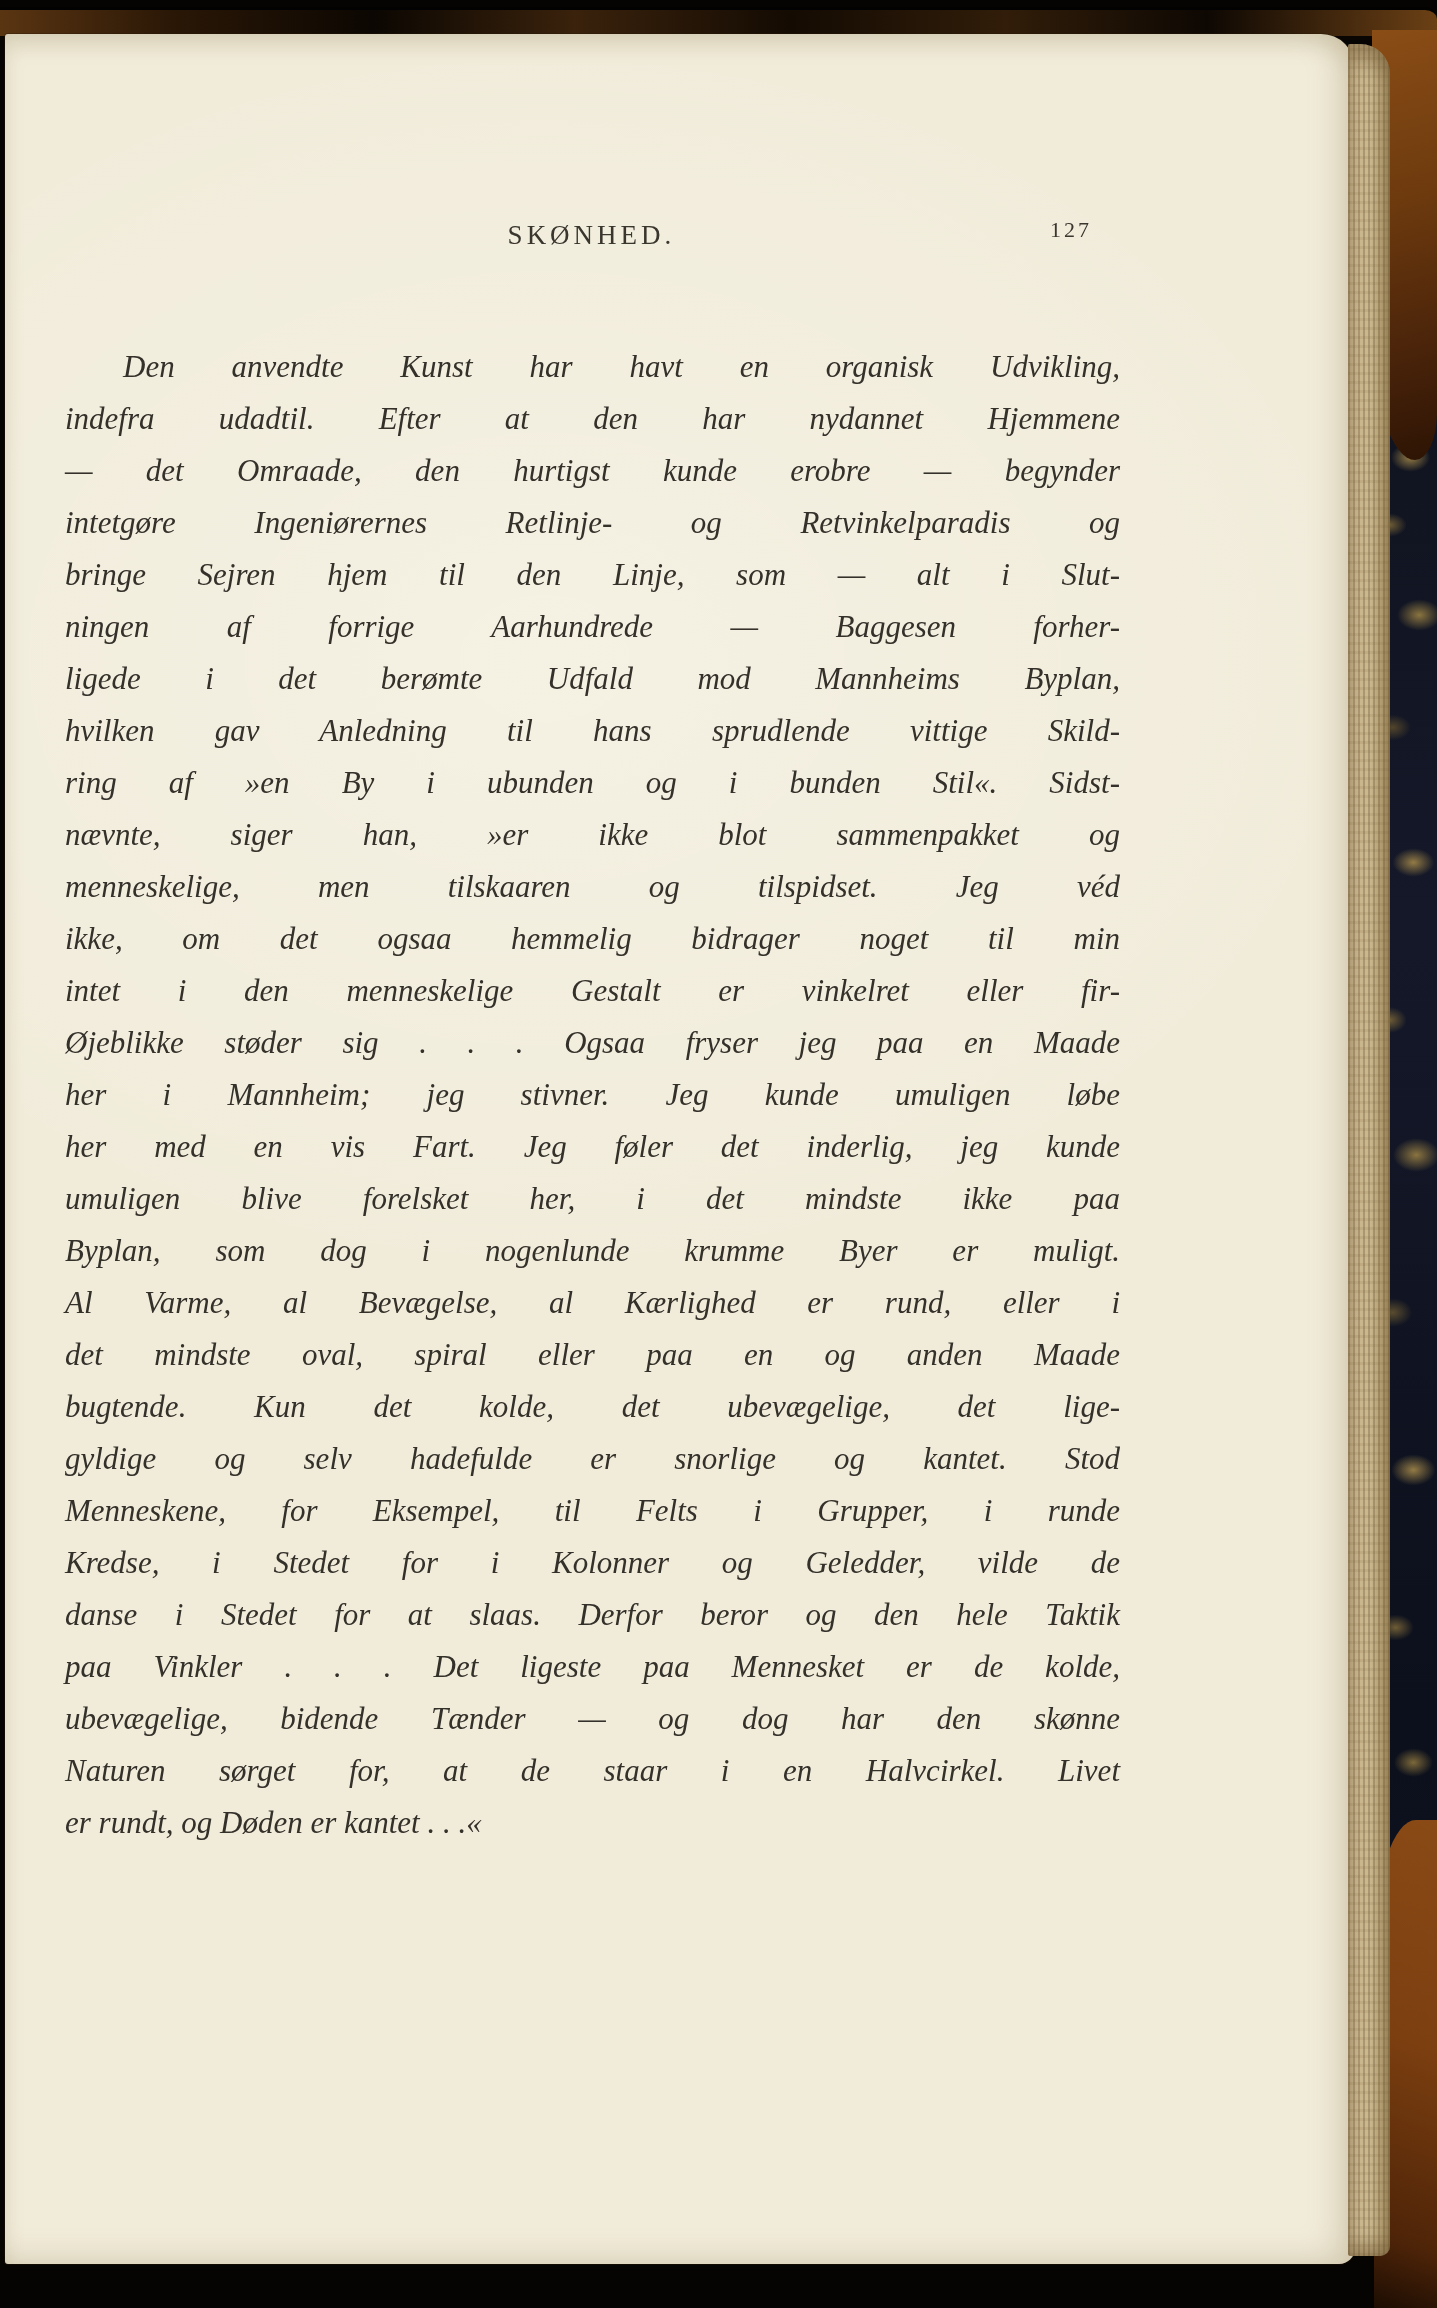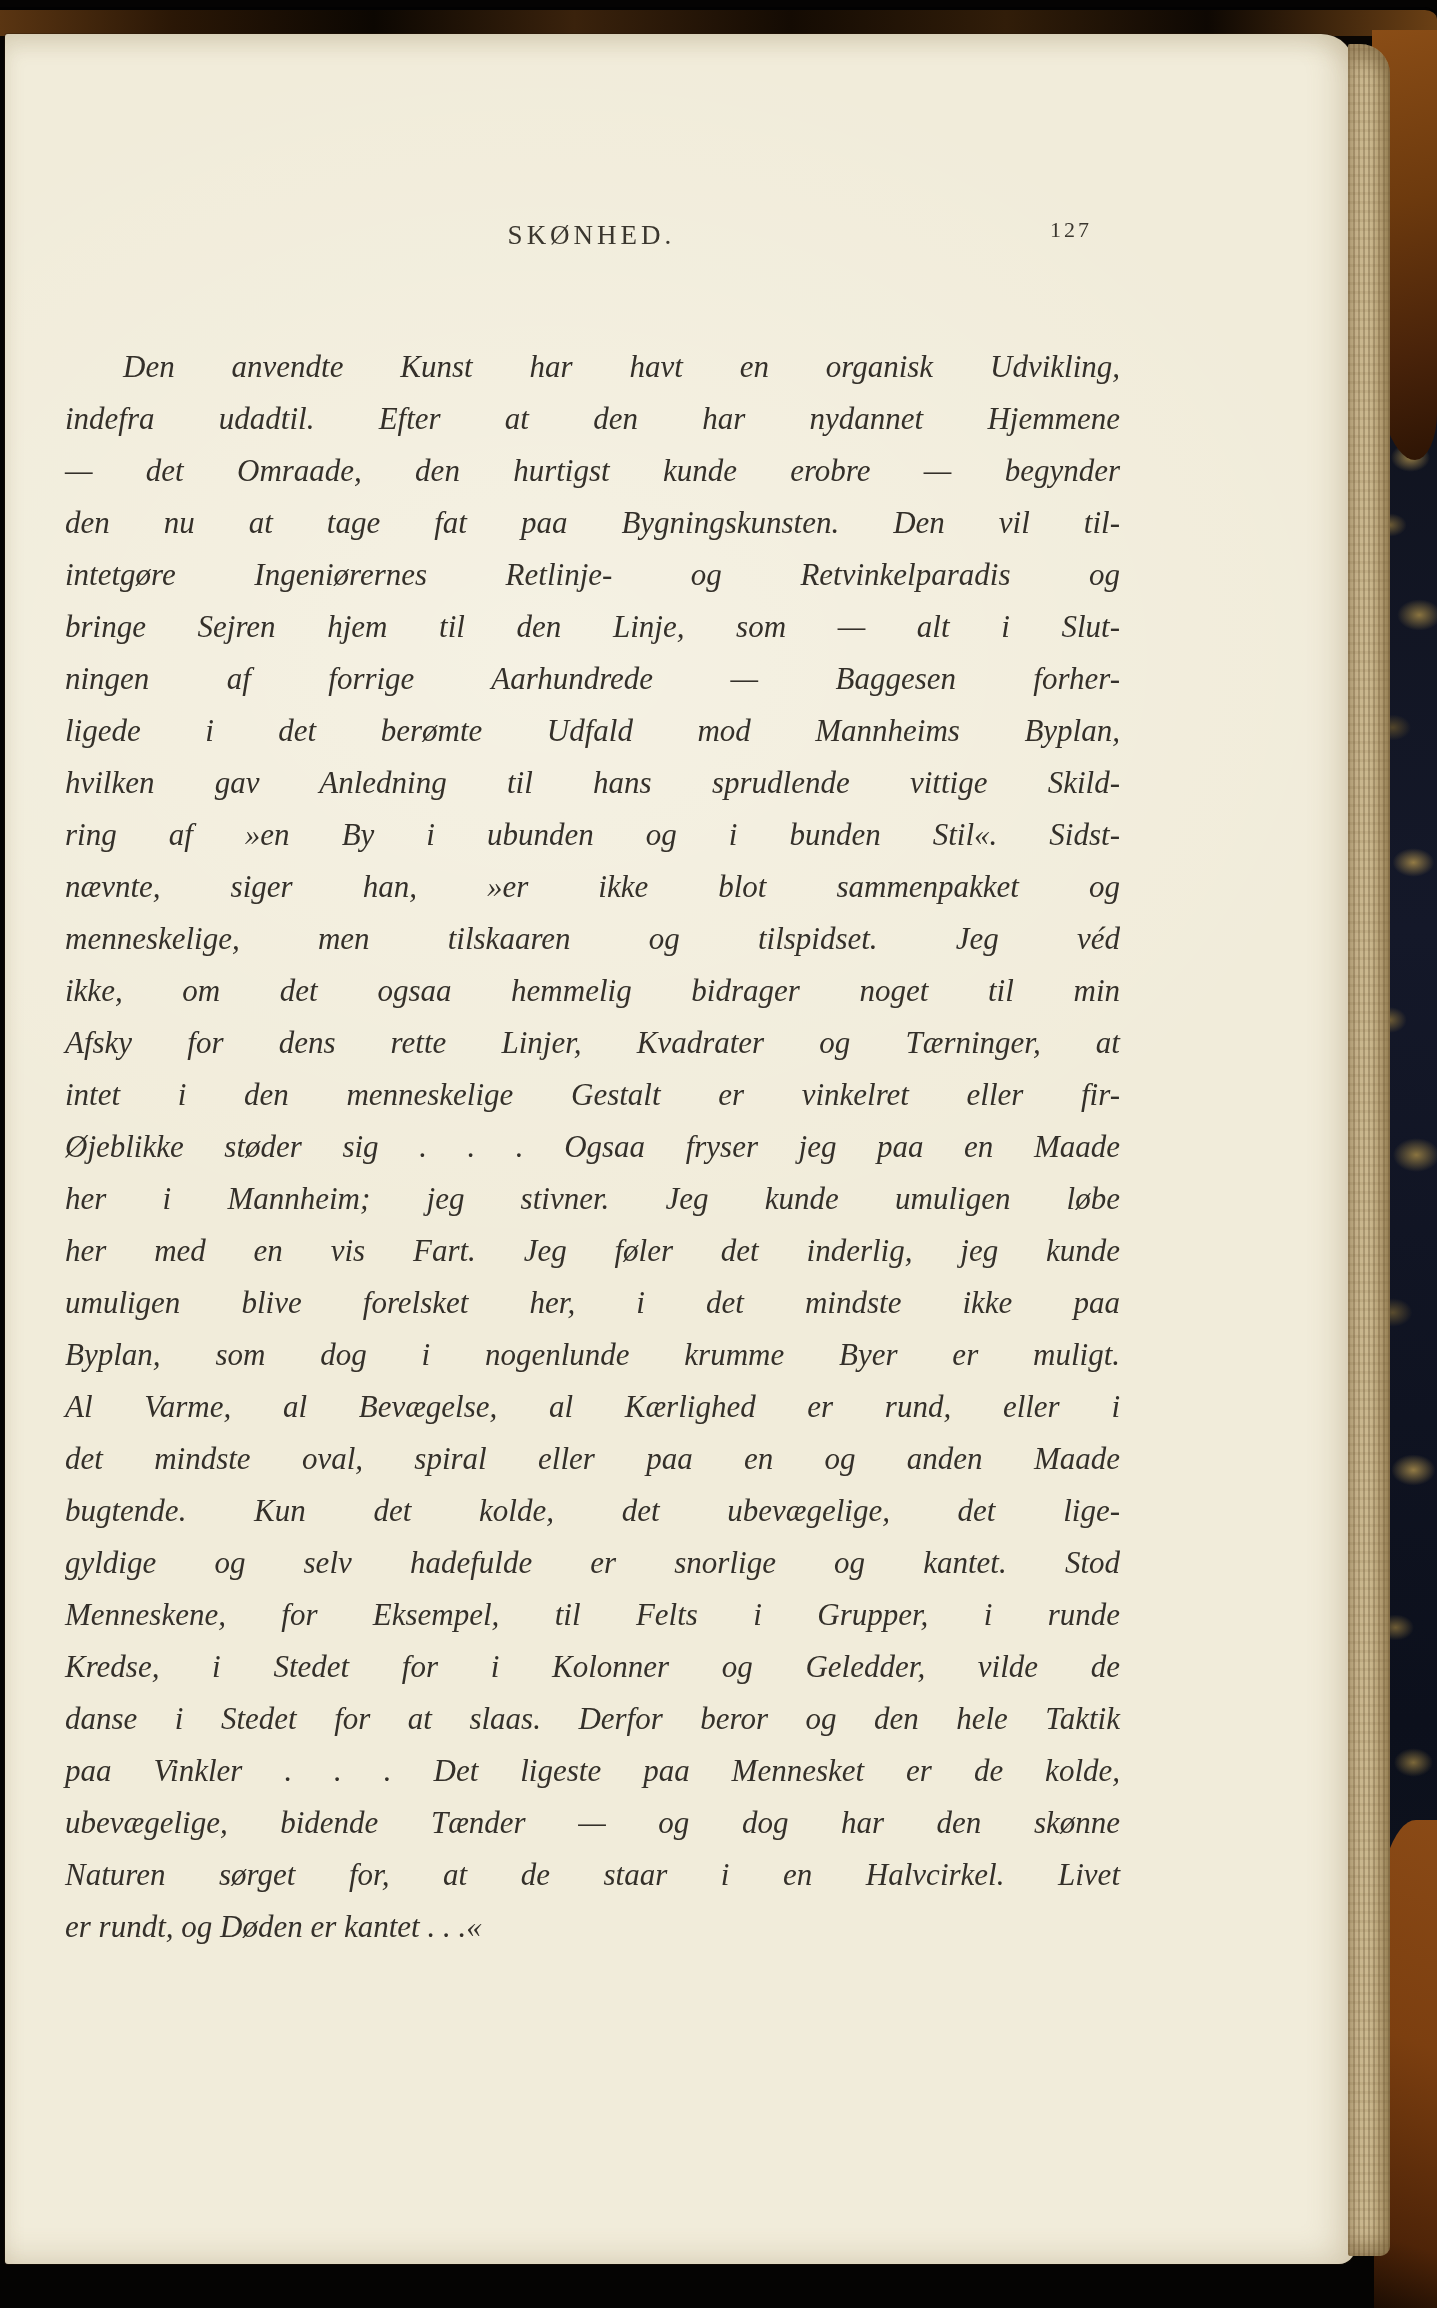--- a/index.html
+++ b/index.html
@@ -85,31 +85,29 @@
   <div class="page">
     <div class="header-row">
       <span class="running-title">SKØNHED.</span>
       <span class="page-number">127</span>
     </div>
 
     <div class="body-text">
         <div class="line">Den anvendte Kunst har havt en organisk Udvikling,</div>
         <div class="line">indefra udadtil.  Efter at den har nydannet Hjemmene</div>
         <div class="line">— det Omraade, den hurtigst kunde erobre — begynder</div>
-        <div class="line">den nu at tage fat paa Bygningskunsten.  Den vil til-</div>
         <div class="line">intetgøre Ingeniørernes Retlinje- og Retvinkelparadis og</div>
         <div class="line">bringe Sejren hjem til den Linje, som — alt i Slut-</div>
         <div class="line">ningen af forrige Aarhundrede — Baggesen forher-</div>
         <div class="line">ligede i det berømte Udfald mod Mannheims Byplan,</div>
         <div class="line">hvilken gav Anledning til hans sprudlende vittige Skild-</div>
         <div class="line">ring af »en By i ubunden og i bunden Stil«.  Sidst-</div>
         <div class="line">nævnte, siger han, »er ikke blot sammenpakket og</div>
         <div class="line">menneskelige, men tilskaaren og tilspidset.  Jeg véd</div>
         <div class="line">ikke, om det ogsaa hemmelig bidrager noget til min</div>
-        <div class="line">Afsky for dens rette Linjer, Kvadrater og Tærninger, at</div>
         <div class="line">intet i den menneskelige Gestalt er vinkelret eller fir-</div>
         <div class="line">Øjeblikke støder sig . . . Ogsaa fryser jeg paa en Maade</div>
         <div class="line">her i Mannheim; jeg stivner.  Jeg kunde umuligen løbe</div>
         <div class="line">her med en vis Fart.  Jeg føler det inderlig, jeg kunde</div>
         <div class="line">umuligen blive forelsket her, i det mindste ikke paa</div>
         <div class="line">Byplan, som dog i nogenlunde krumme Byer er muligt.</div>
         <div class="line">Al Varme, al Bevægelse, al Kærlighed er rund, eller i</div>
         <div class="line">det mindste oval, spiral eller paa en og anden Maade</div>
         <div class="line">bugtende.  Kun det kolde, det ubevægelige, det lige-</div>
         <div class="line">gyldige og selv hadefulde er snorlige og kantet.  Stod</div>

